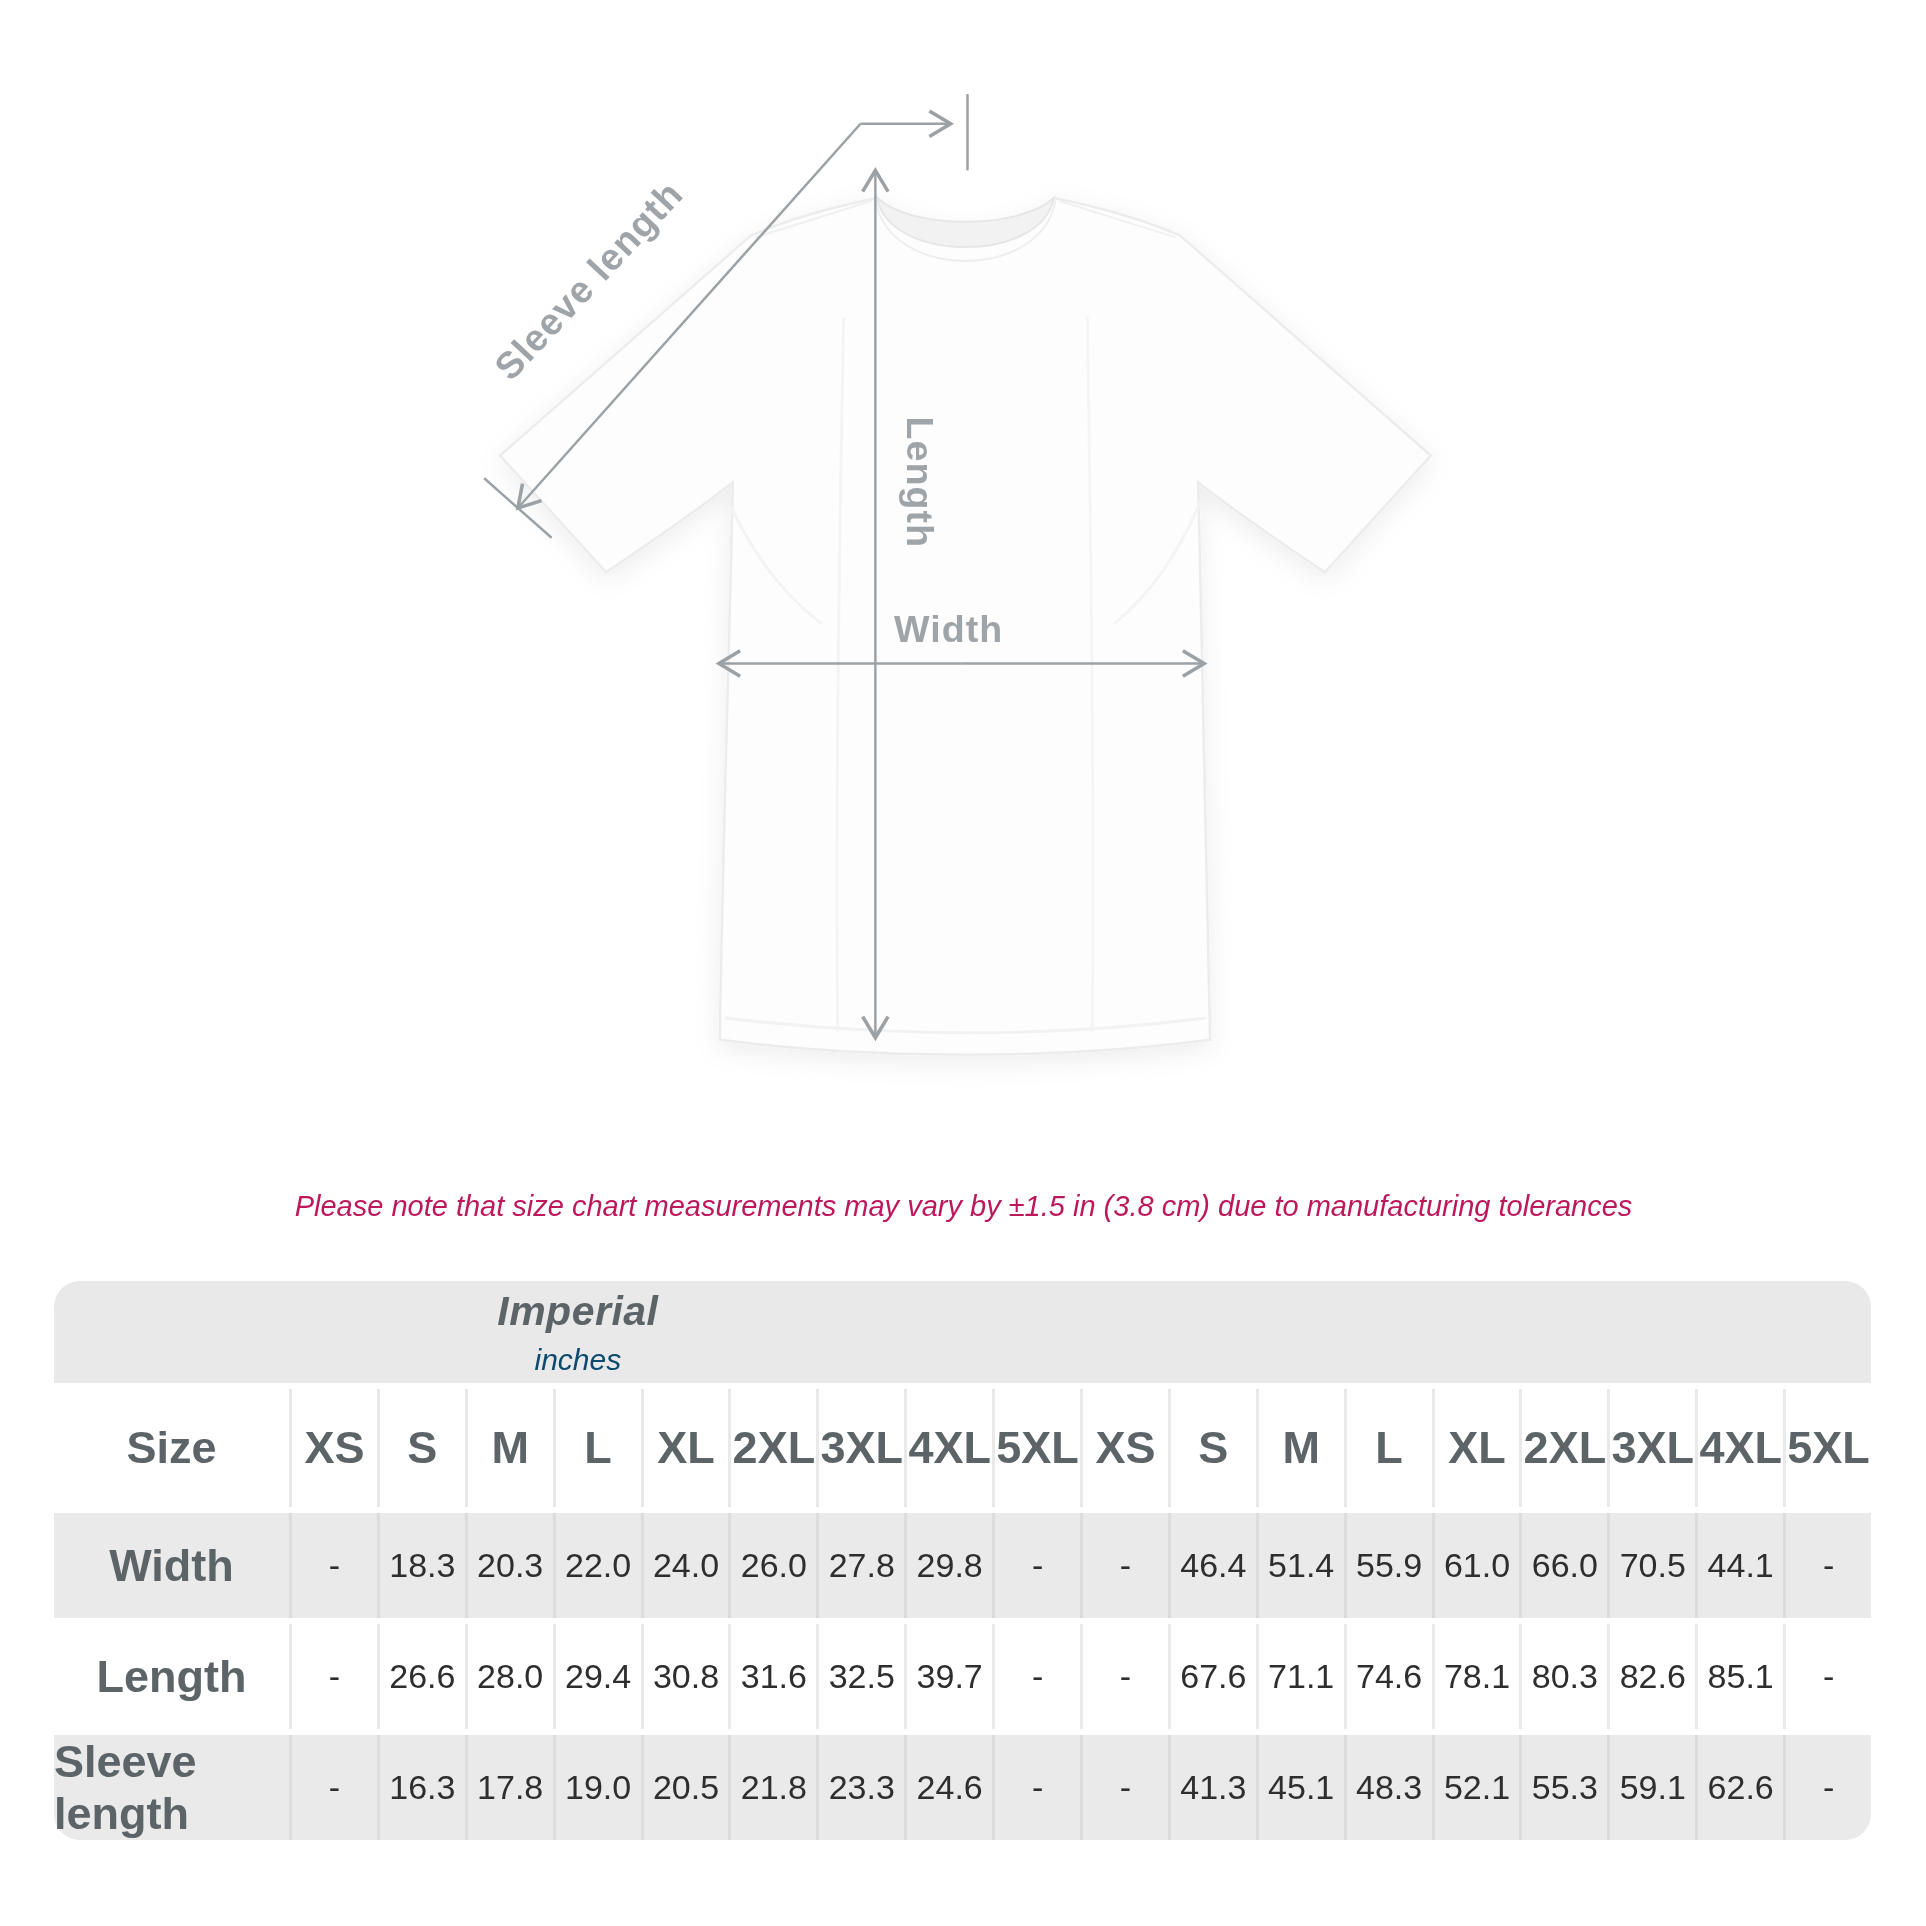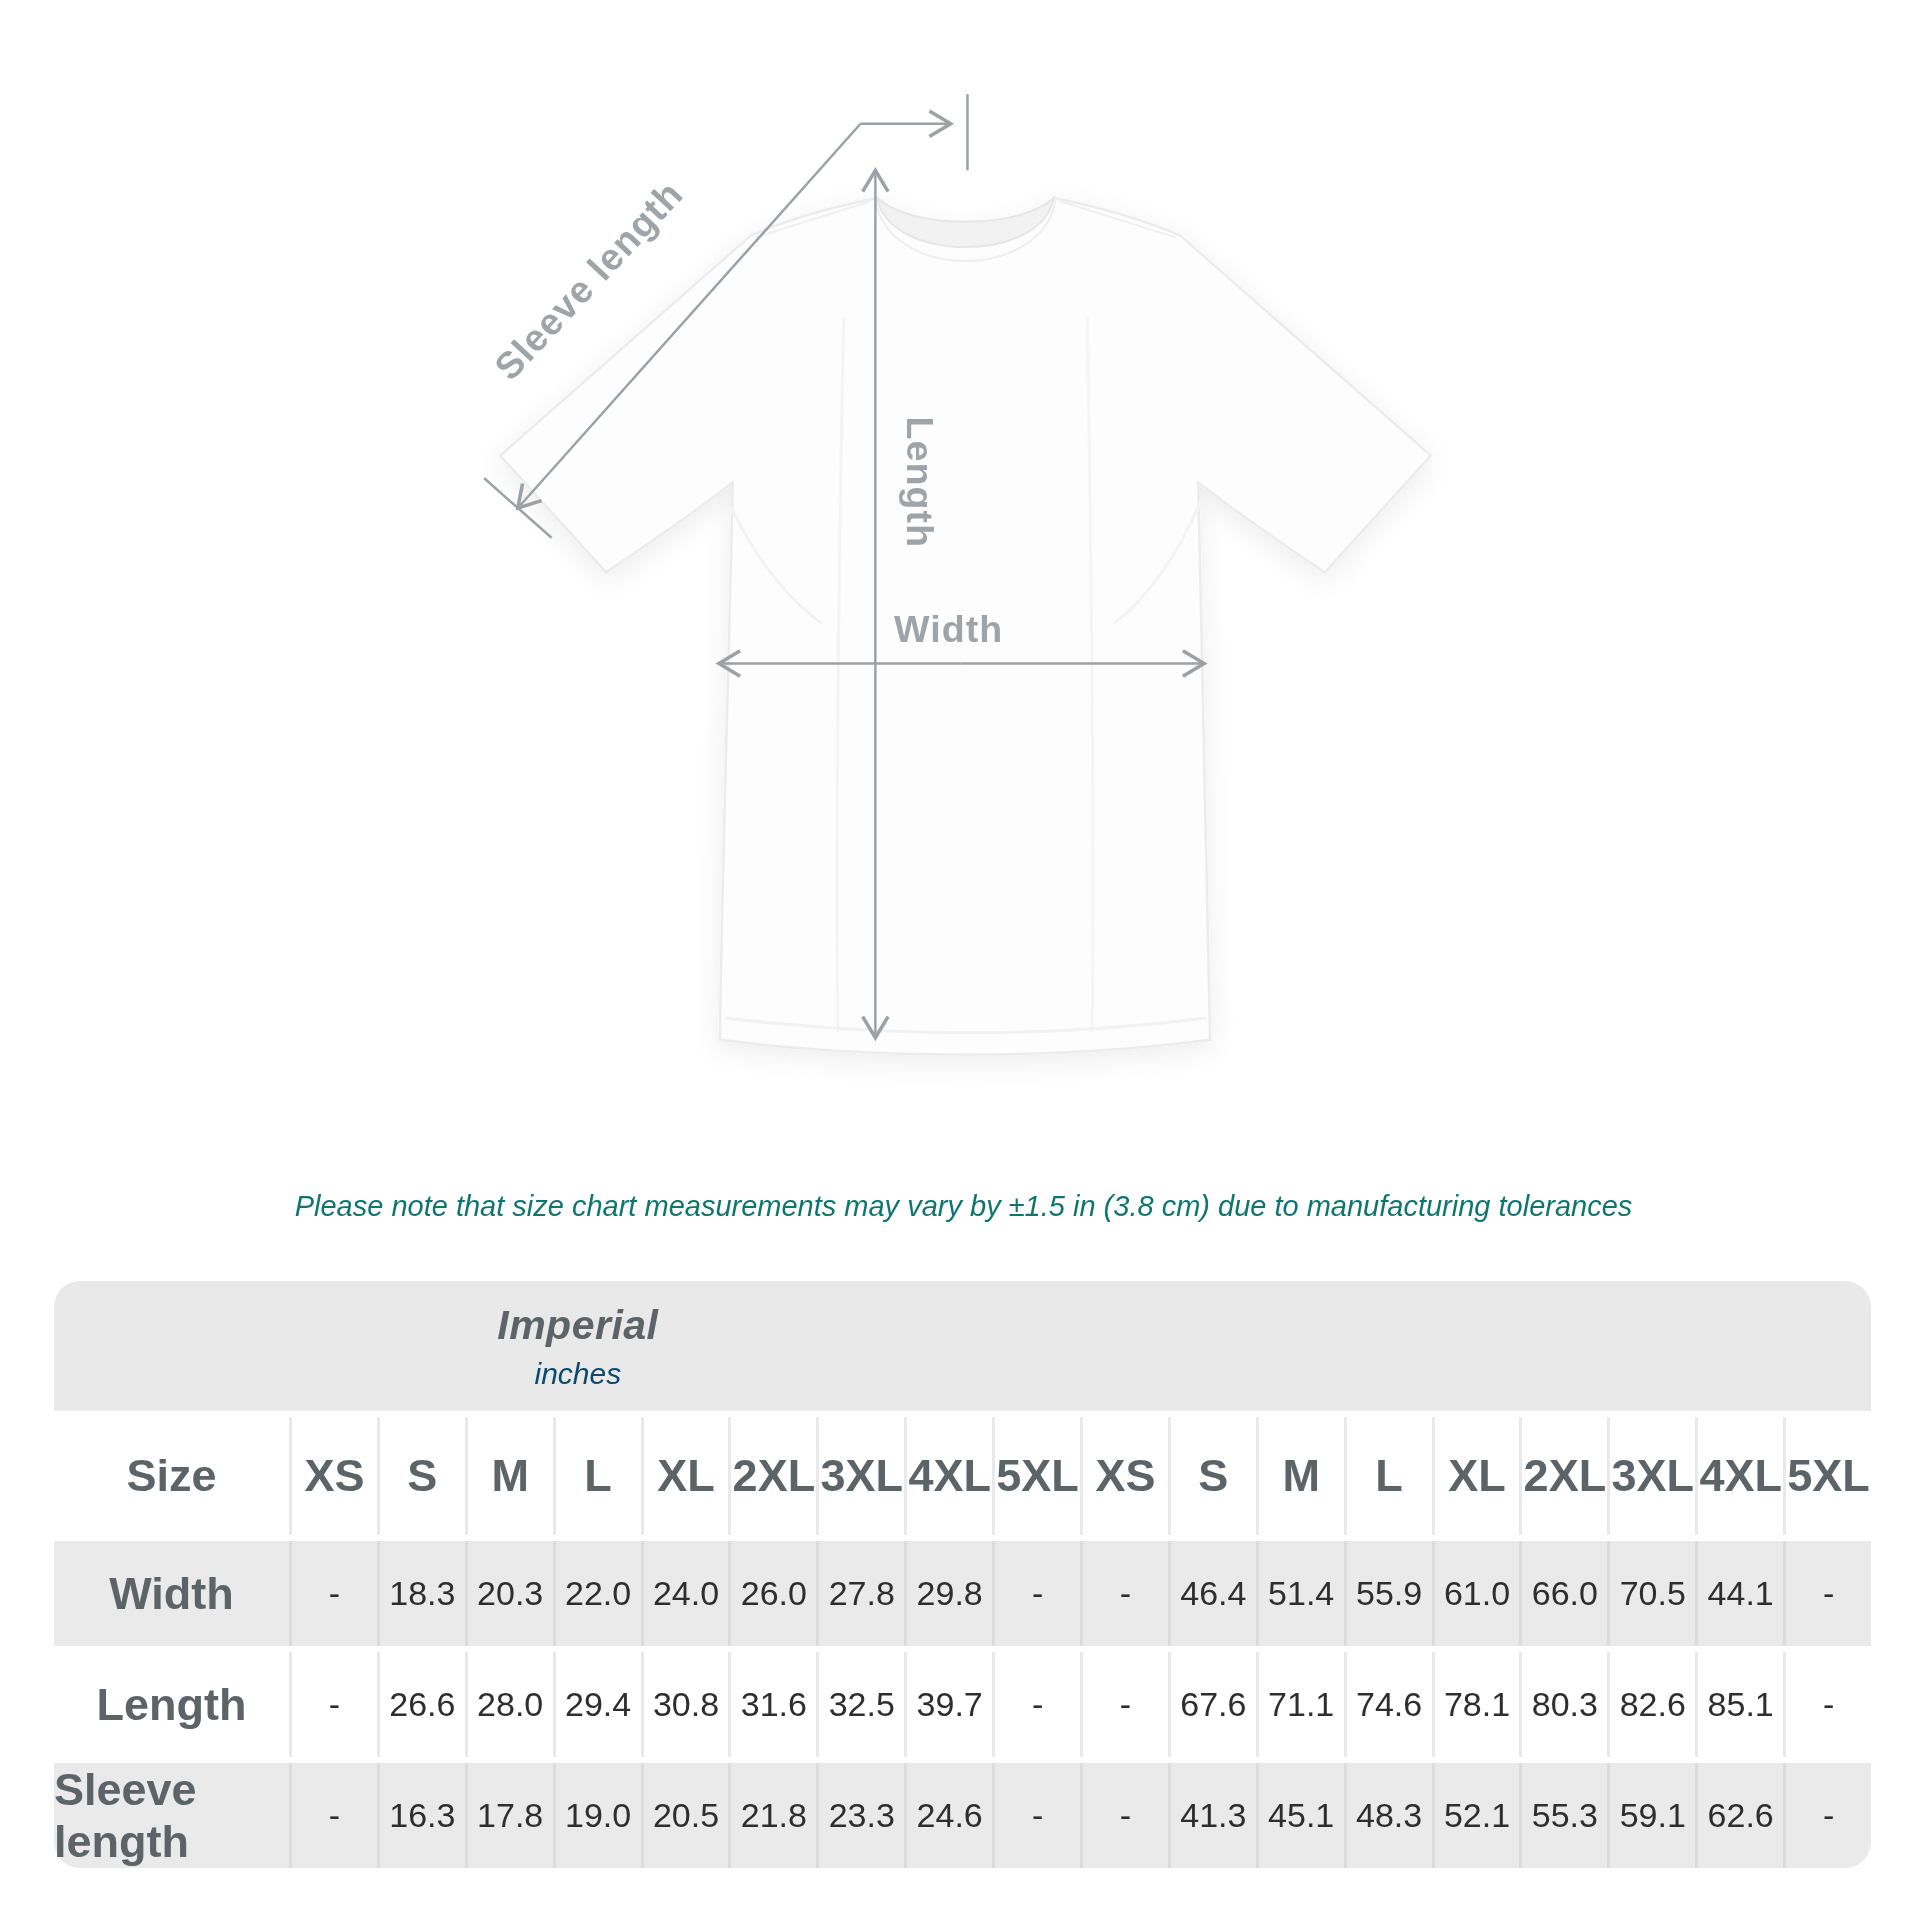--- a/index.html
+++ b/index.html
@@ -8,25 +8,25 @@
 
   
   .diagram-svg{position:absolute;left:0;top:0;}
   .dim-line{stroke:#9ba1a5;stroke-width:2.5;fill:none;}
   .dim-text{fill:#9fa4a8;font-family:"Liberation Sans",sans-serif;font-weight:bold;font-size:38px;letter-spacing:1px;}
 
   
   .chart-title{position:absolute;left:0;right:0;top:1119px;text-align:center;
     font-size:47px;font-weight:bold;color:#2f2f2f;letter-spacing:0.5px;}
   .chart-subtitle{position:absolute;left:0;right:0;top:1190px;text-align:center;
-    font-size:29px;font-style:italic;color:#0f766e;}
+    font-size:29px;font-style:italic;color:#be185d;}
 
   
   .size-table{position:absolute;left:54px;top:1281px;width:1817px;}
-  .group-header{height:130px;background:#e9e9e9;border-radius:26px 26px 0 0;display:flex;padding-left:16px;}
+  .group-header{height:102px;background:#e9e9e9;border-radius:26px 26px 0 0;display:flex;padding-left:16px;}
   .group{display:flex;flex-direction:column;align-items:center;justify-content:center;gap:8px;}
   .group.imperial{width:56.4%;}
   .group.metric{width:43.6%;}
   .group-label{font-size:41px;font-weight:bold;font-style:italic;color:#5c6468;letter-spacing:0.5px;}
   .group-sublabel{font-size:30px;font-style:italic;color:#0c4a6e;}
 
   .trow{display:grid;grid-template-columns:235px repeat(18,1fr);margin-top:6px;}
   .header-row{height:118px;}
   .data-row{height:105px;}
   .cell{display:flex;align-items:center;justify-content:center;background:#ffffff;}

